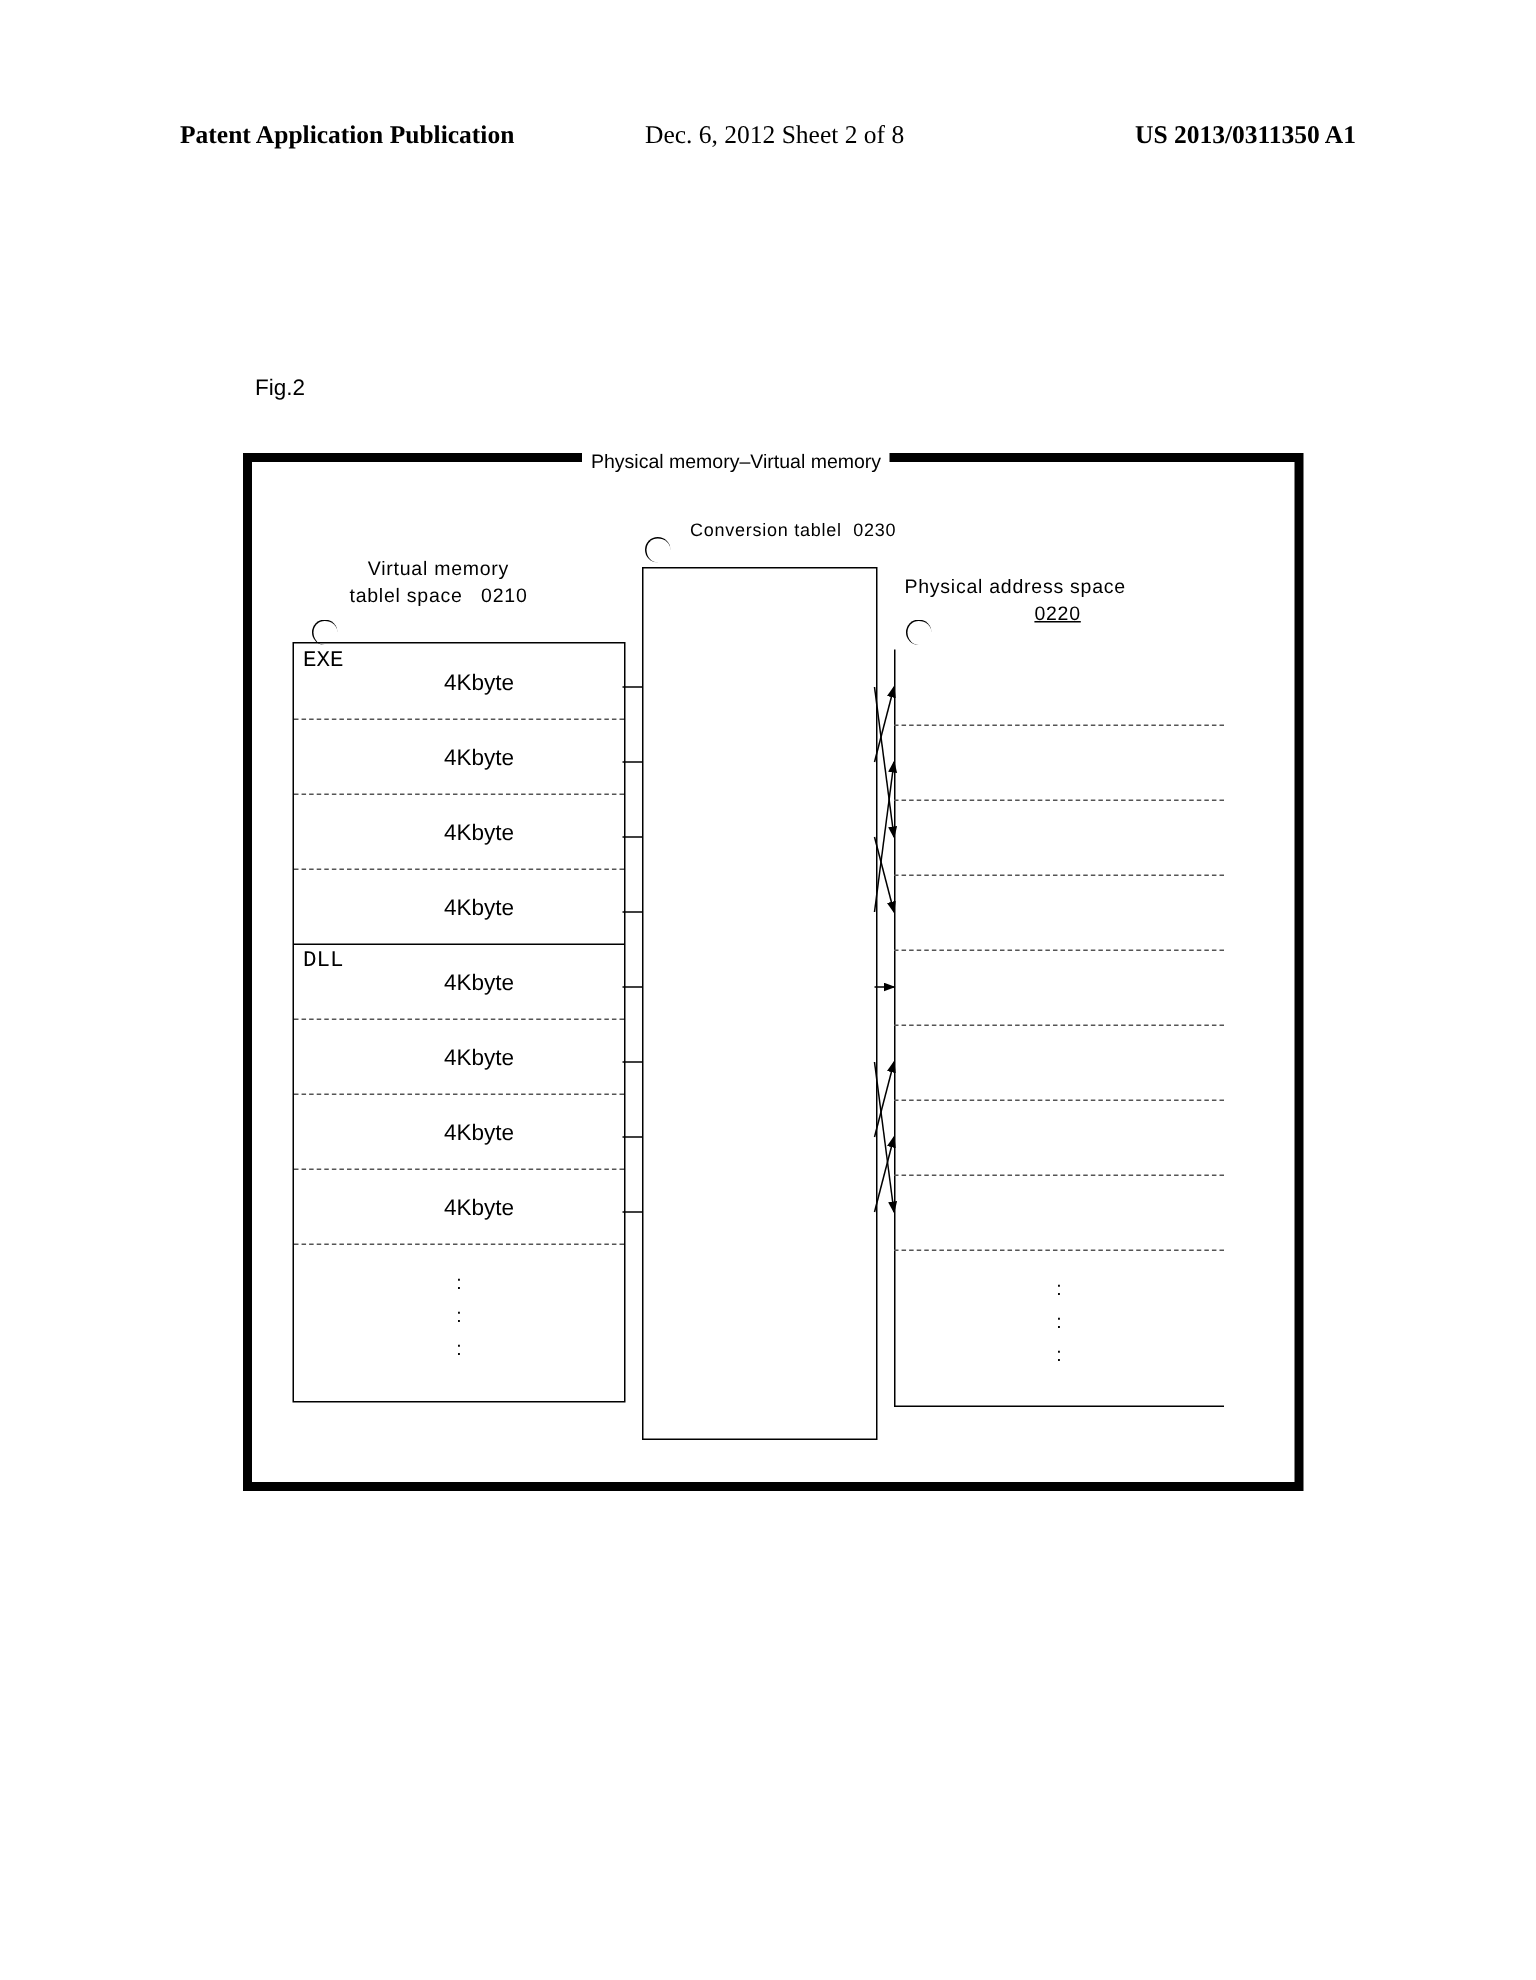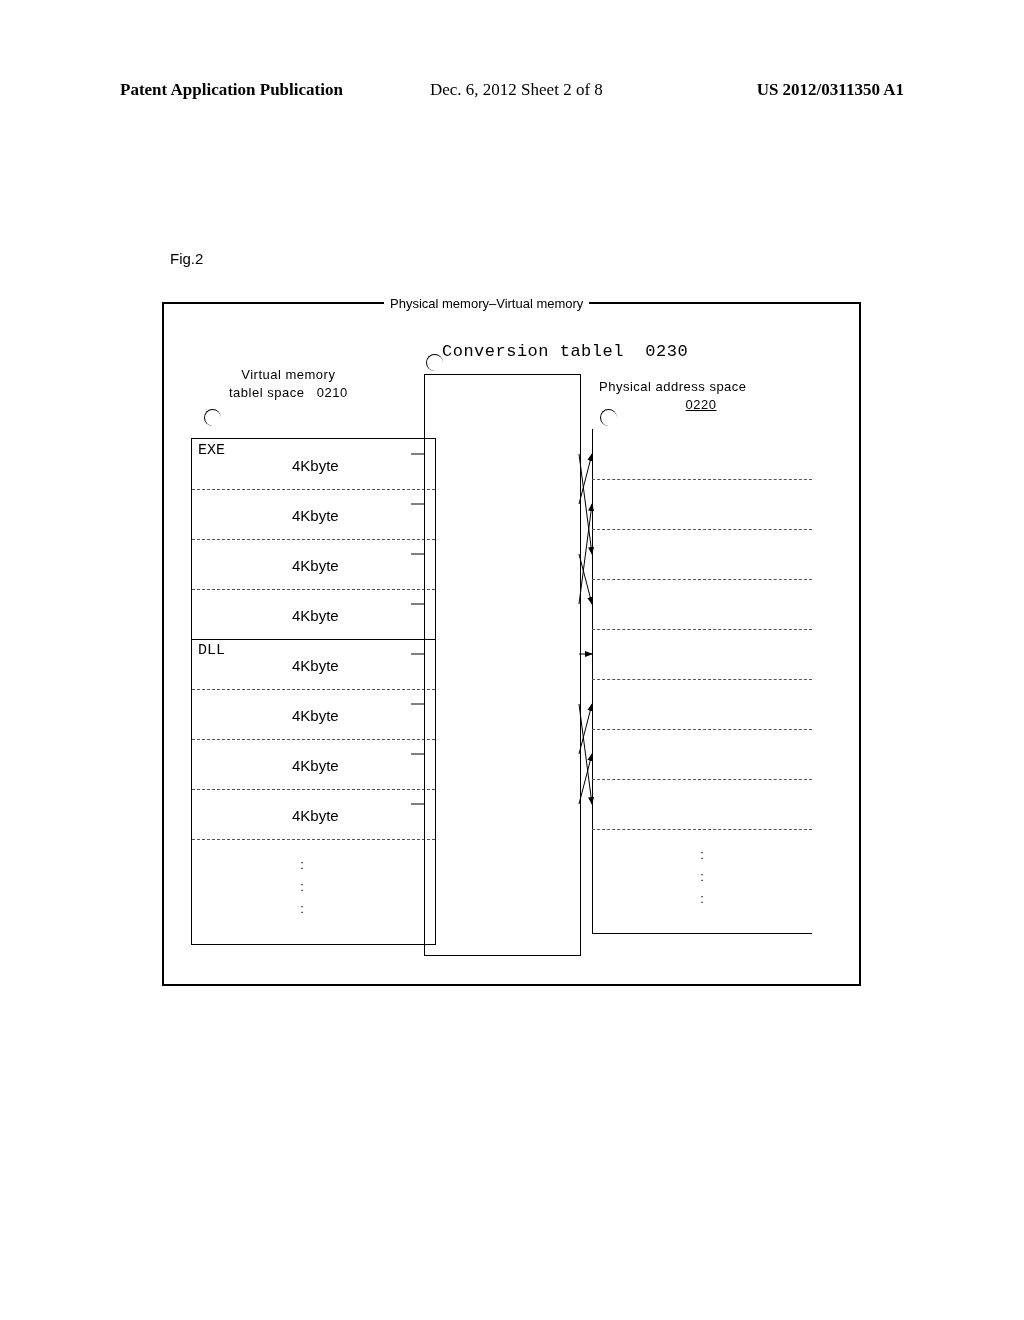--- a/index.html
+++ b/index.html
@@ -45,38 +45,38 @@
     font-family: Arial, sans-serif;
     font-size: 15px;
   }
   
   .outer-frame {
     position: absolute;
     top: 302px;
     left: 162px;
     width: 695px;
     height: 680px;
-    border: 2px solid #000000;
+    border: 6px solid #000000;
   }
   .outer-title {
     position: absolute;
     top: -8px;
     left: 220px;
     background: #fff;
     padding: 0 6px;
     font-family: Arial, sans-serif;
     font-size: 13px;
     white-space: nowrap;
   }
   .conv-label {
     position: absolute;
     top: 38px;
-    left: 278px;
-    font-family: Liberation Mono, monospace;
-    font-size: 17px;
+    left: 292px;
+    font-family: Liberation Sans, sans-serif;
+    font-size: 12px;
     white-space: nowrap;
     letter-spacing: 0.5px;
   }
   .virt-label {
     position: absolute;
     top: 62px;
     left: 65px;
     font-family: Arial, sans-serif;
     font-size: 13px;
     text-align: center;
@@ -93,26 +93,25 @@
     line-height: 18px;
     letter-spacing: 0.5px;
   }
   .phys-label .num {
     text-decoration: underline;
     margin-left: 36px;
   }
 
   .virt-box {
     position: absolute;
-    top: 134px;
+    top: 120px;
     left: 27px;
     width: 220px;
     height: 505px;
     border: 1.5px solid #000;
-    padding-left: 23px;
   }
   .conv-box {
     position: absolute;
     top: 70px;
     left: 260px;
     width: 155px;
     height: 580px;
     border: 1.5px solid #000;
   }
   .phys-box {
@@ -185,21 +184,21 @@
   }
 </style>
 </head>
 <body>
 
 <div class="page">
 
   <div class="header">
     <span class="header-left">Patent Application Publication</span>
     <span class="header-mid">Dec. 6, 2012   Sheet 2 of 8</span>
-    <span class="header-right">US 2012/0311350 A1</span>
+    <span class="header-right">US 2013/0311350 A1</span>
   </div>
 
   <div class="fig-label">Fig.2</div>
 
   <div class="outer-frame">
     <div class="outer-title">Physical memory–Virtual memory</div>
 
     <div class="conv-label">
       <span>Conversion tablel</span>&nbsp;
       <span>0230</span>

